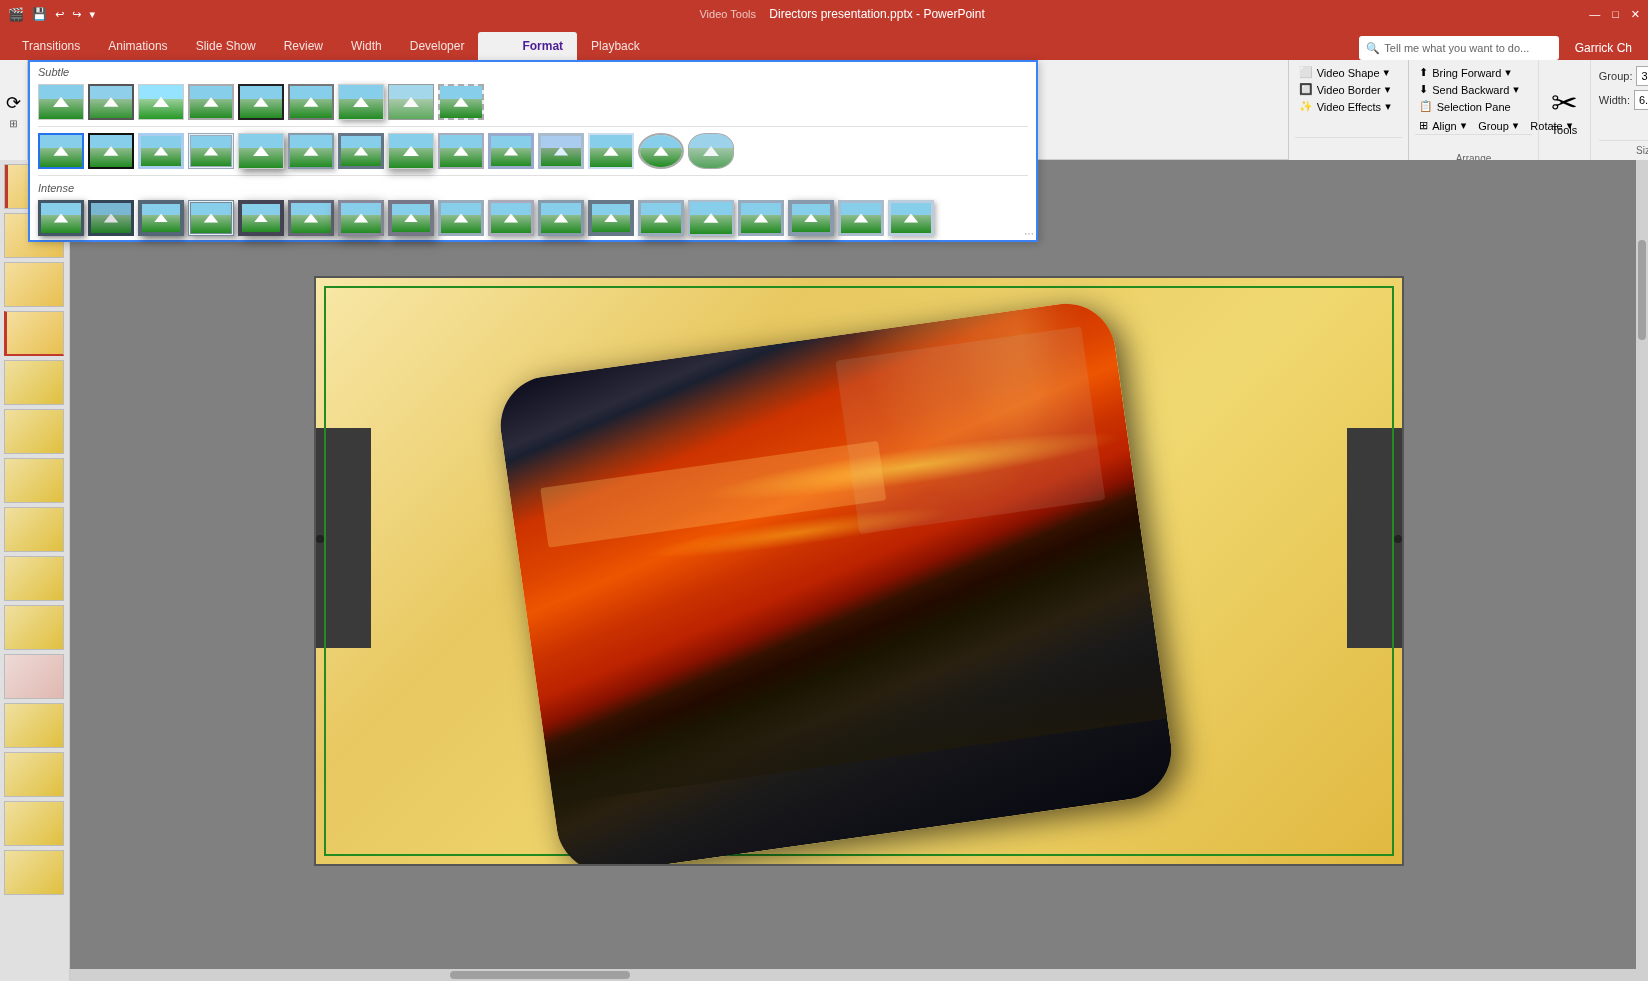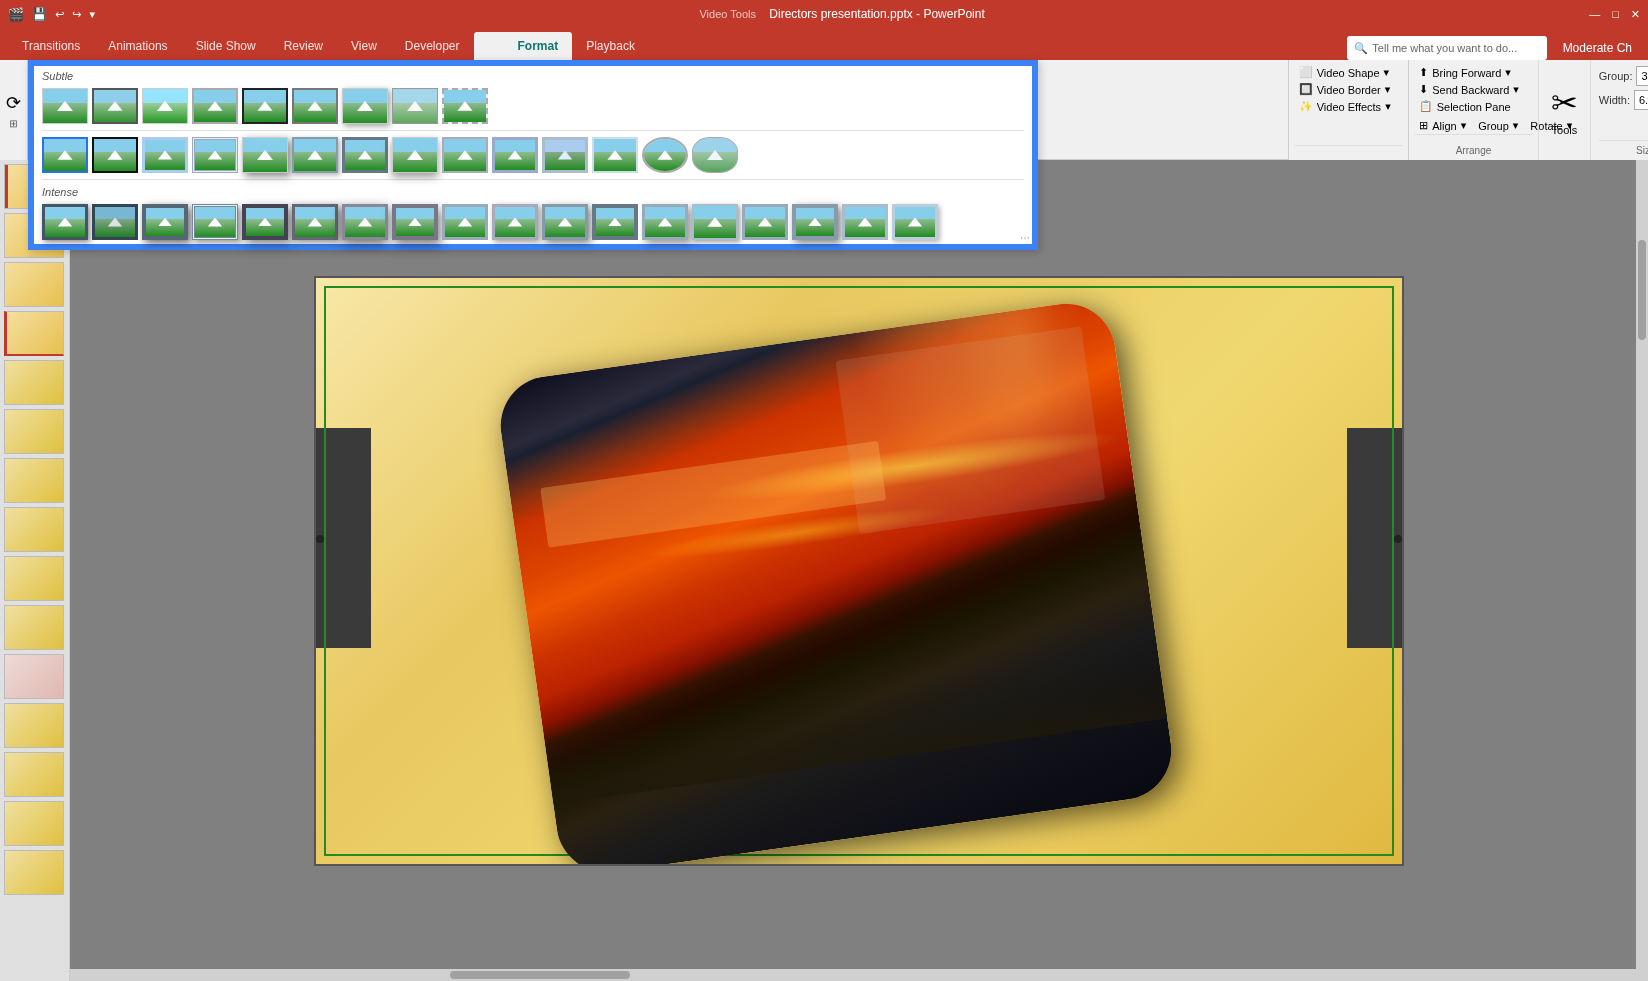--- a/index.html
+++ b/index.html
@@ -32,21 +32,21 @@
       font-size: 12px;
       color: rgba(255,255,255,0.85);
       cursor: pointer;
       border-radius: 3px 3px 0 0;
       height: 28px;
       display: flex;
       align-items: center;
     }
     .tab.active {
       background: #f0f0f0;
-      color: #0f766e;
+      color: #4c1d95;
       font-weight: 600;
       padding-left: 44px;
     }
     .tabs-right { margin-left: auto; padding-right: 16px; display: flex; align-items: center; }
     .search-box {
       display: flex;
       align-items: center;
       background: white;
       border-radius: 3px;
       padding: 2px 8px;
@@ -58,21 +58,21 @@
     }
     .user-name { color: white; font-size: 12px; margin-left: 16px; }
 
     
     .video-styles-panel {
       position: absolute;
       top: 0;
       left: 28px;
       width: 1010px;
       background: white;
-      border: 6px solid #3b82f6;
+      border: 2px solid #3b82f6;
       z-index: 100;
       box-shadow: 2px 2px 8px rgba(0,0,0,0.2);
     }
     .styles-section-label {
       font-size: 11px;
       color: #555;
       padding: 4px 8px 2px 8px;
       font-style: italic;
     }
     .styles-row {
@@ -129,21 +129,21 @@
       cursor: pointer;
       font-size: 11px;
       border-radius: 2px;
       white-space: nowrap;
     }
     .ribbon-group-bottom-label {
       font-size: 10px;
       color: #666;
       text-align: center;
       margin-top: auto;
-      padding-top: 10px;
+      padding-top: 18px;
       border-top: 1px solid #ddd;
     }
 
     
     .crop-btn-large {
       display: flex;
       flex-direction: column;
       align-items: center;
       justify-content: center;
       padding: 4px 12px;
@@ -273,30 +273,30 @@
     <span>□</span>
     <span>✕</span>
   </div>
 </div>
 
 <div class="ribbon-tabs">
   <div class="tab">Transitions</div>
   <div class="tab">Animations</div>
   <div class="tab">Slide Show</div>
   <div class="tab">Review</div>
-  <div class="tab">View</div>
+  <div class="tab">Width</div>
   <div class="tab">Developer</div>
   <div class="tab active">Format</div>
   <div class="tab">Playback</div>
   <div class="tabs-right">
     <div class="search-box">
       <span>🔍</span>
       <span>Tell me what you want to do...</span>
     </div>
-    <span class="user-name">Moderate Ch</span>
+    <span class="user-name">Garrick Ch</span>
   </div>
 </div>
 
 <div style="position:relative; height:100px; background:#f0f0f0; border-bottom:1px solid #ccc;">
 
   <div style="position:absolute; left:0; top:0; width:28px; height:100px; background:#f0f0f0; border-right:1px solid #ccc; display:flex; flex-direction:column; align-items:center; justify-content:center; gap:4px;">
     <div style="font-size:18px; cursor:pointer;">⟳</div>
     <div style="font-size:10px; cursor:pointer; color:#555;">⊞</div>
   </div>
 

